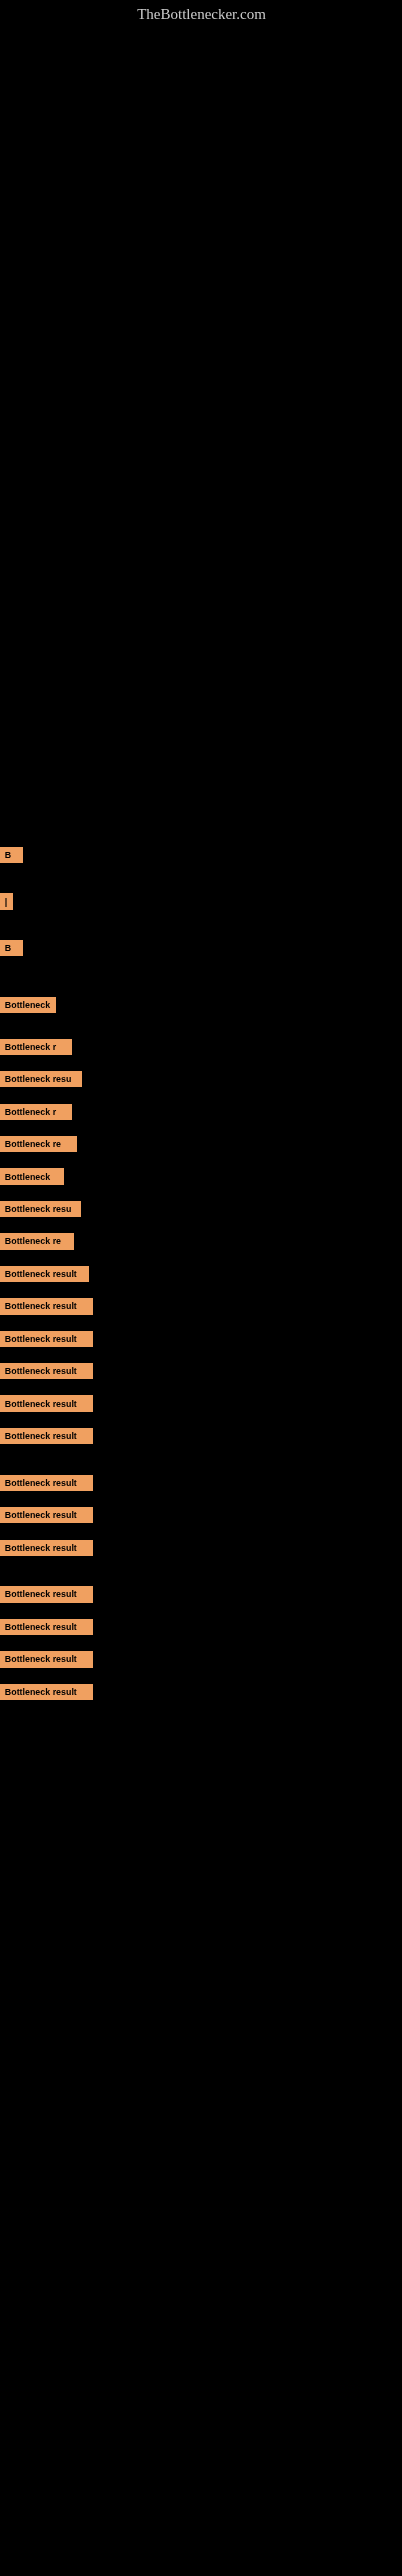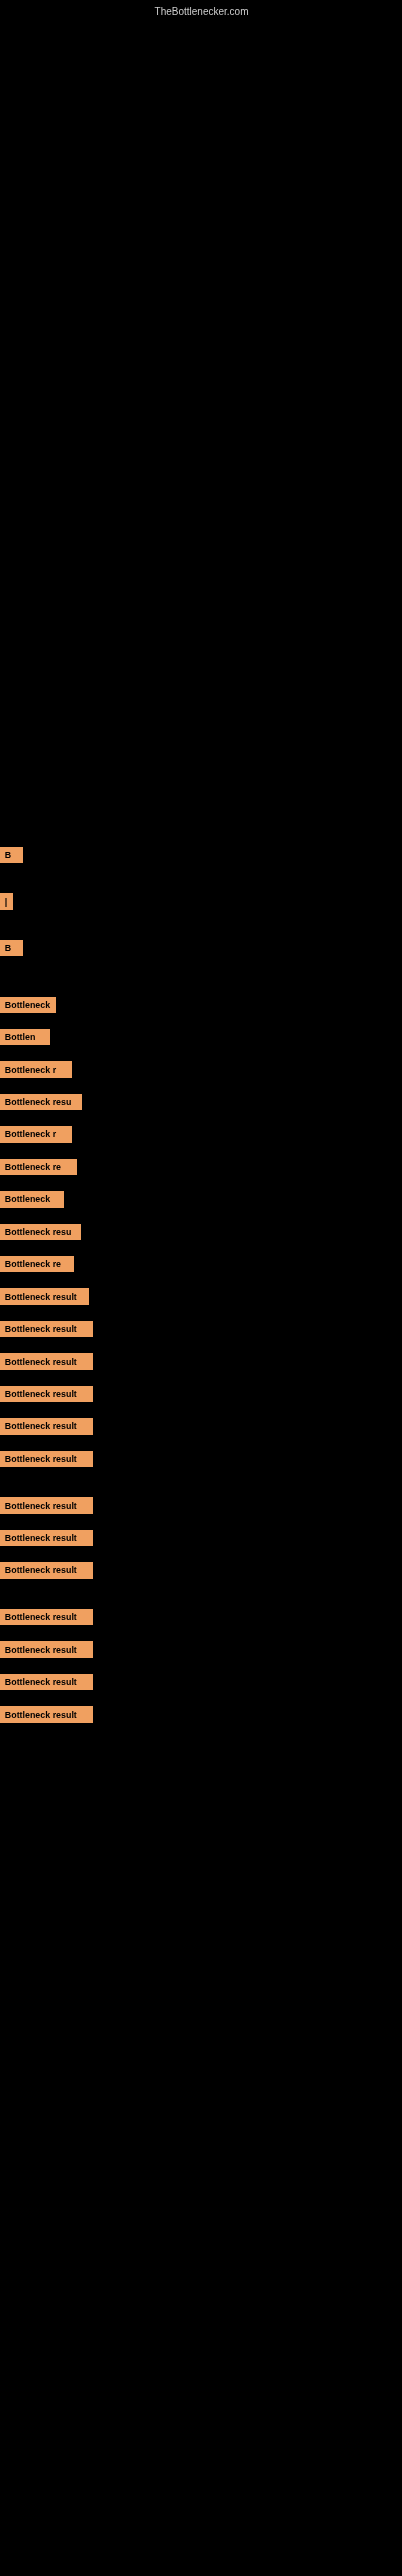--- a/index.html
+++ b/index.html
@@ -15,22 +15,23 @@
       font-family: Arial, sans-serif;
       position: relative;
     }
 
     .site-title {
       position: absolute;
       top: 6.4px;
       left: 50%;
       transform: translateX(-50%);
       color: #cccccc;
-      font-size: 10px;
+      font-size: 15px;
       white-space: nowrap;
+      font-family: Liberation Serif, serif;
     }
 
     .bottleneck-items-container {
       position: absolute;
       top: 845px;
       left: 0;
       width: 100%;
     }
 
     .bottleneck-item {
@@ -95,23 +96,20 @@
     <div style="height: 24px;"></div>
     <div class="bottleneck-item item-3">
       <div class="bottleneck-label">B</div>
     </div>
     <div style="height: 24px;"></div>
     <div style="height: 9.7px;"></div>
     <div class="bottleneck-item item-5">
       <div class="bottleneck-label">Bottleneck</div>
     </div>
     <div style="height: 9.7px;"></div>
-    <div class="bottleneck-item item-6">
-      <div class="bottleneck-label">Bottlen</div>
-    </div>
     <div style="height: 9.7px;"></div>
     <div class="bottleneck-item item-7">
       <div class="bottleneck-label">Bottleneck r</div>
     </div>
     <div style="height: 9.7px;"></div>
     <div class="bottleneck-item item-8">
       <div class="bottleneck-label">Bottleneck resu</div>
     </div>
     <div style="height: 9.7px;"></div>
     <div class="bottleneck-item item-9">

